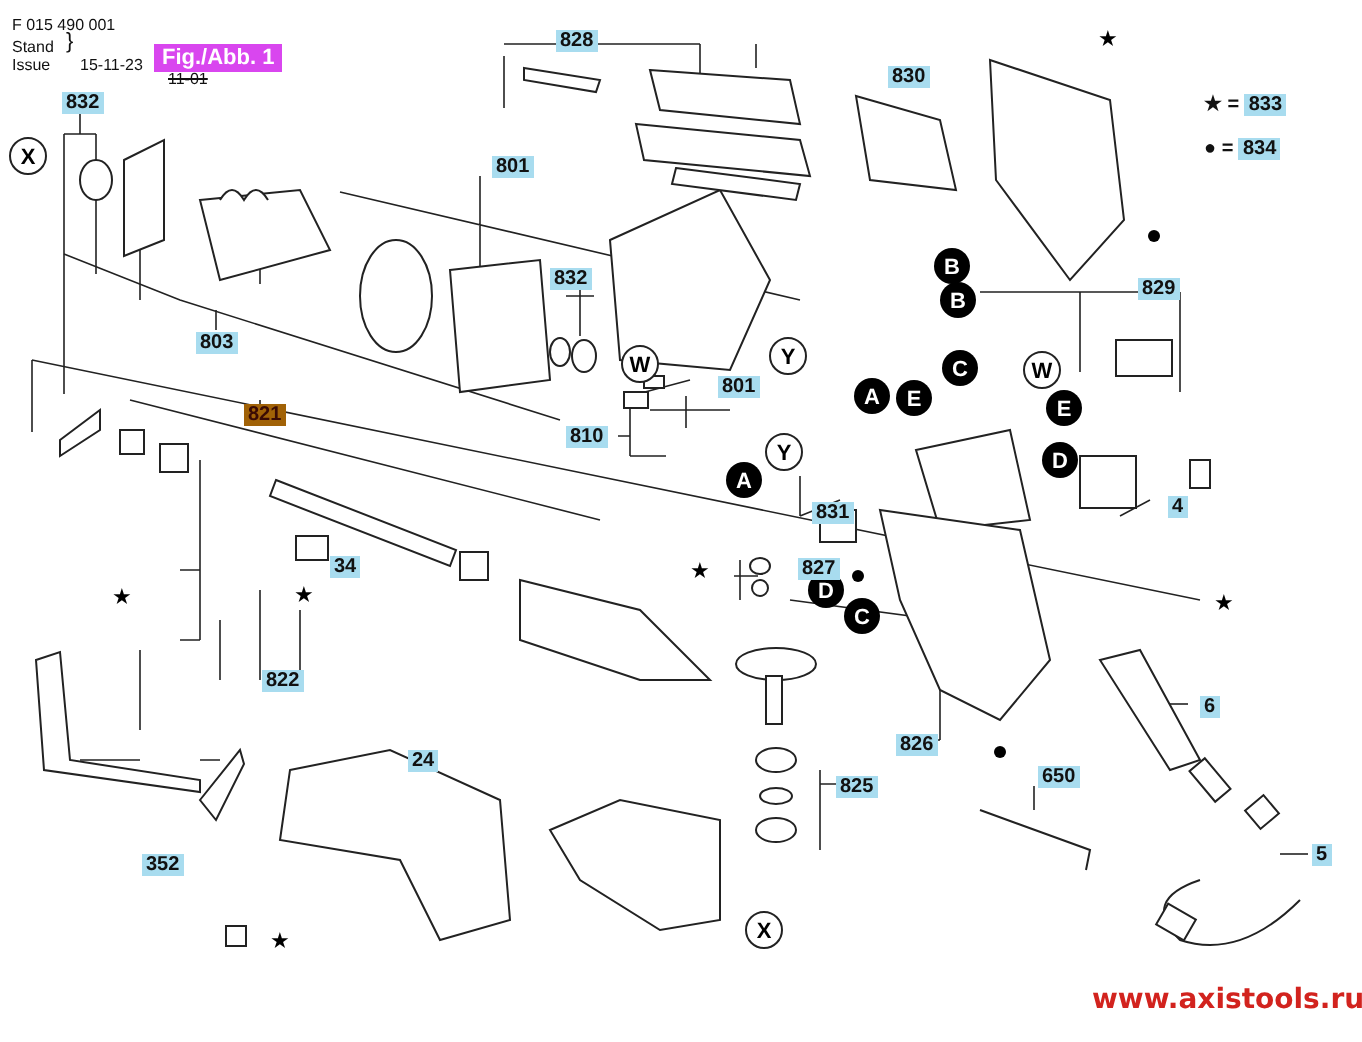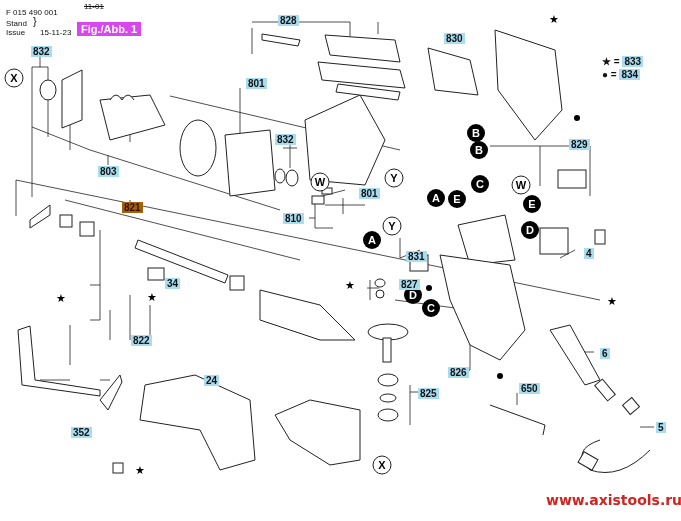--- a/index.html
+++ b/index.html
@@ -17,21 +17,21 @@
 </style>
 </head>
 <body>
 
 <div id="stage">
 
   <div class="hdr" style="left:6px; top:8px;">F 015 490 001</div>
   <div class="hdr" style="left:6px; top:19px;">Stand</div>
   <div class="hdr" style="left:6px; top:28px;">Issue</div>
   <div class="hdr" style="left:33px; top:17px; font-size:11px;">}</div>
-  <div class="hdr" style="left:40px; top:2px; text-decoration:line-through;padding-left:44px;">11-01</div>
+  <div class="hdr" style="left:40px; top:35px; text-decoration:line-through;padding-left:44px;">11-01</div>
   <div class="hdr" style="left:40px; top:28px;">15-11-23</div>
   <div class="fig">Fig./Abb. 1</div>
 
   <svg width="681" height="521" viewBox="0 0 681 521" style="position:absolute;left:0;top:0;">
     <g fill="none" stroke="#222" stroke-width="0.8">
 
       <path d="M40 55 v12 M32 67 h16 M32 67 v130 M48 67 v70"></path>
       <path d="M32 127 L90 150 L280 210"></path>
       <path d="M108 165 v-10 M70 150 v-40 M130 142 v-40"></path>
       <path d="M252 28 v26 M252 22 h98 M350 22 v30 M378 22 v12"></path>
@@ -194,21 +194,21 @@
   <div class="lbl" style="left:399px; top:279px;">827</div>
   <div class="lbl" style="left:131px; top:335px;">822</div>
   <div class="lbl" style="left:448px; top:367px;">826</div>
   <div class="lbl" style="left:600px; top:348px;">6</div>
   <div class="lbl" style="left:204px; top:375px;">24</div>
   <div class="lbl" style="left:418px; top:388px;">825</div>
   <div class="lbl" style="left:519px; top:383px;">650</div>
   <div class="lbl" style="left:71px; top:427px;">352</div>
   <div class="lbl" style="left:656px; top:422px;">5</div>
 
-  <div class="legend" style="top:56px;text-align:center;">
+  <div class="legend" style="top:46px;text-align:center;">
     <span>★</span>
     <span>=</span>
     <span class="num">833</span>
   </div>
   <div class="legend" style="top:69px;">
     <span>●</span>
     <span>=</span>
     <span class="num">834</span>
   </div>
 

